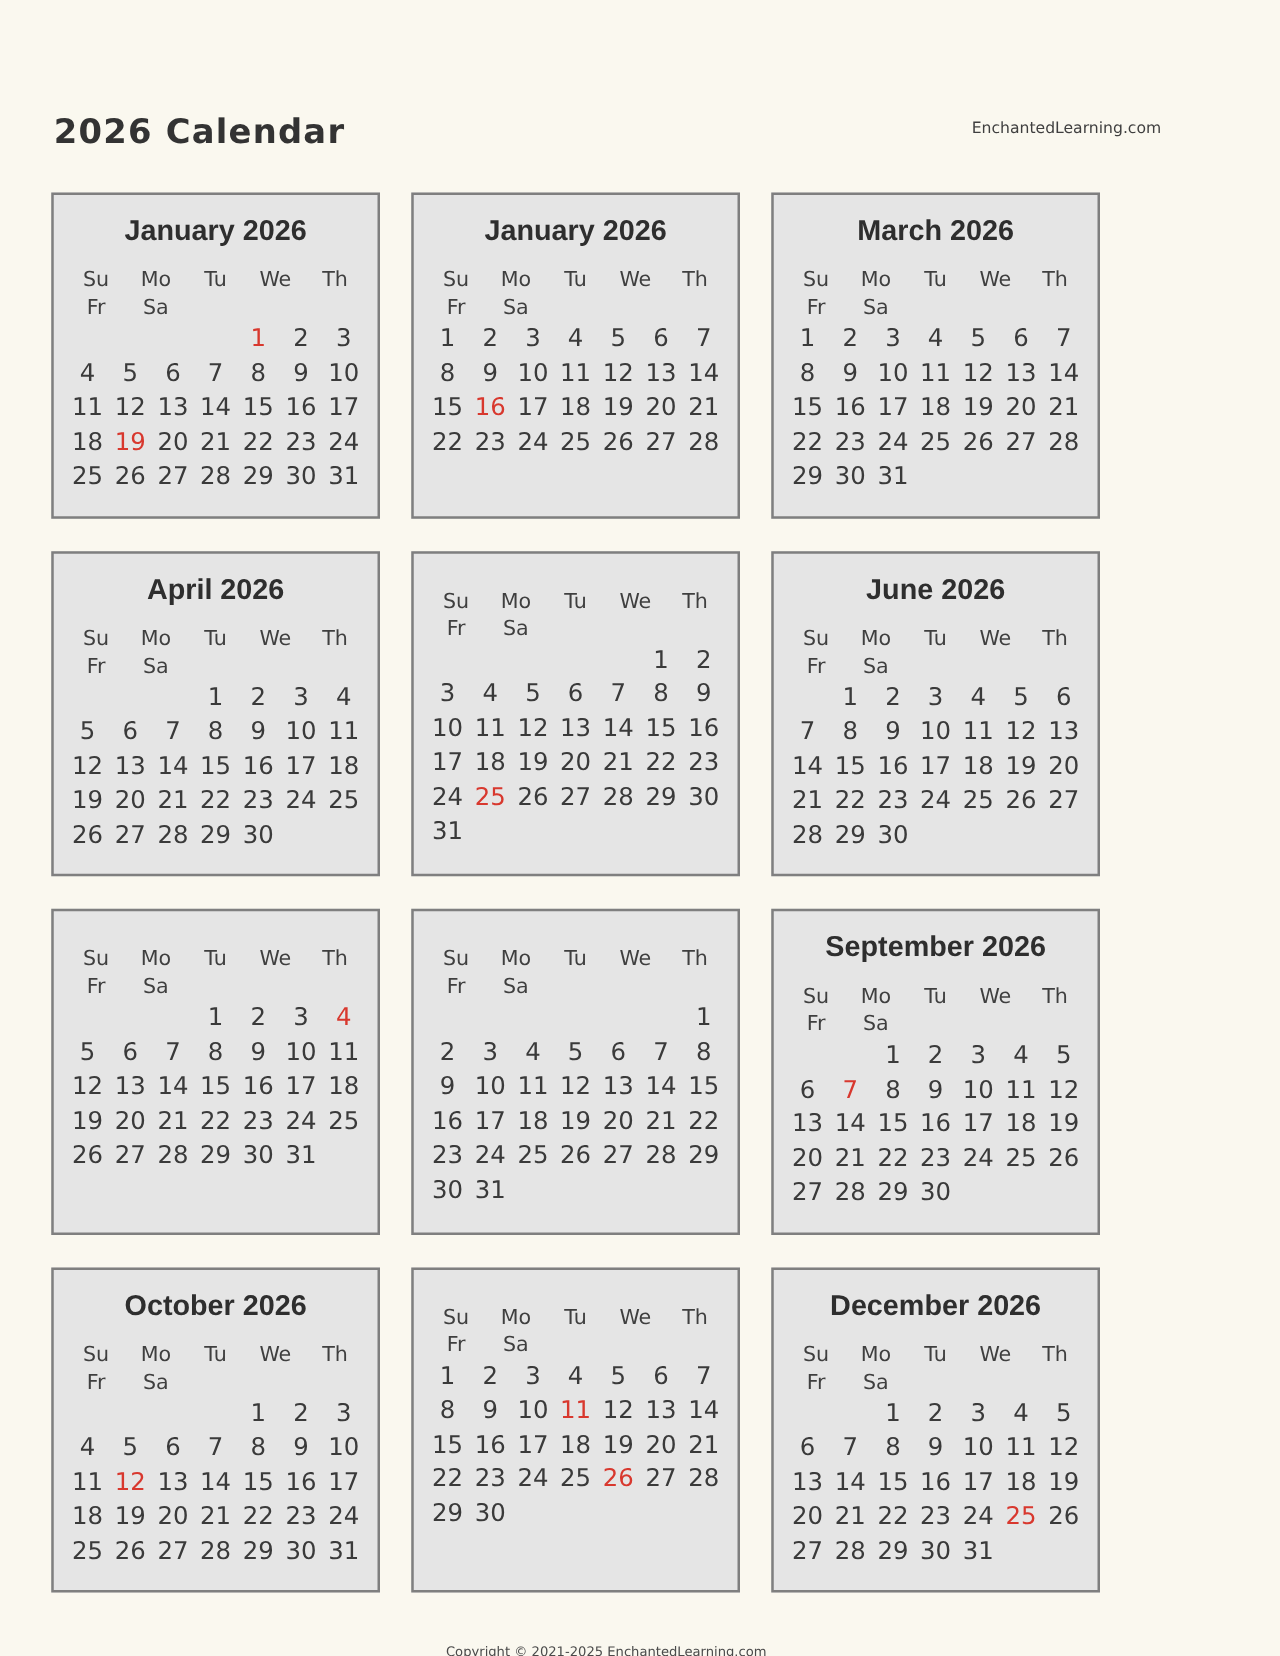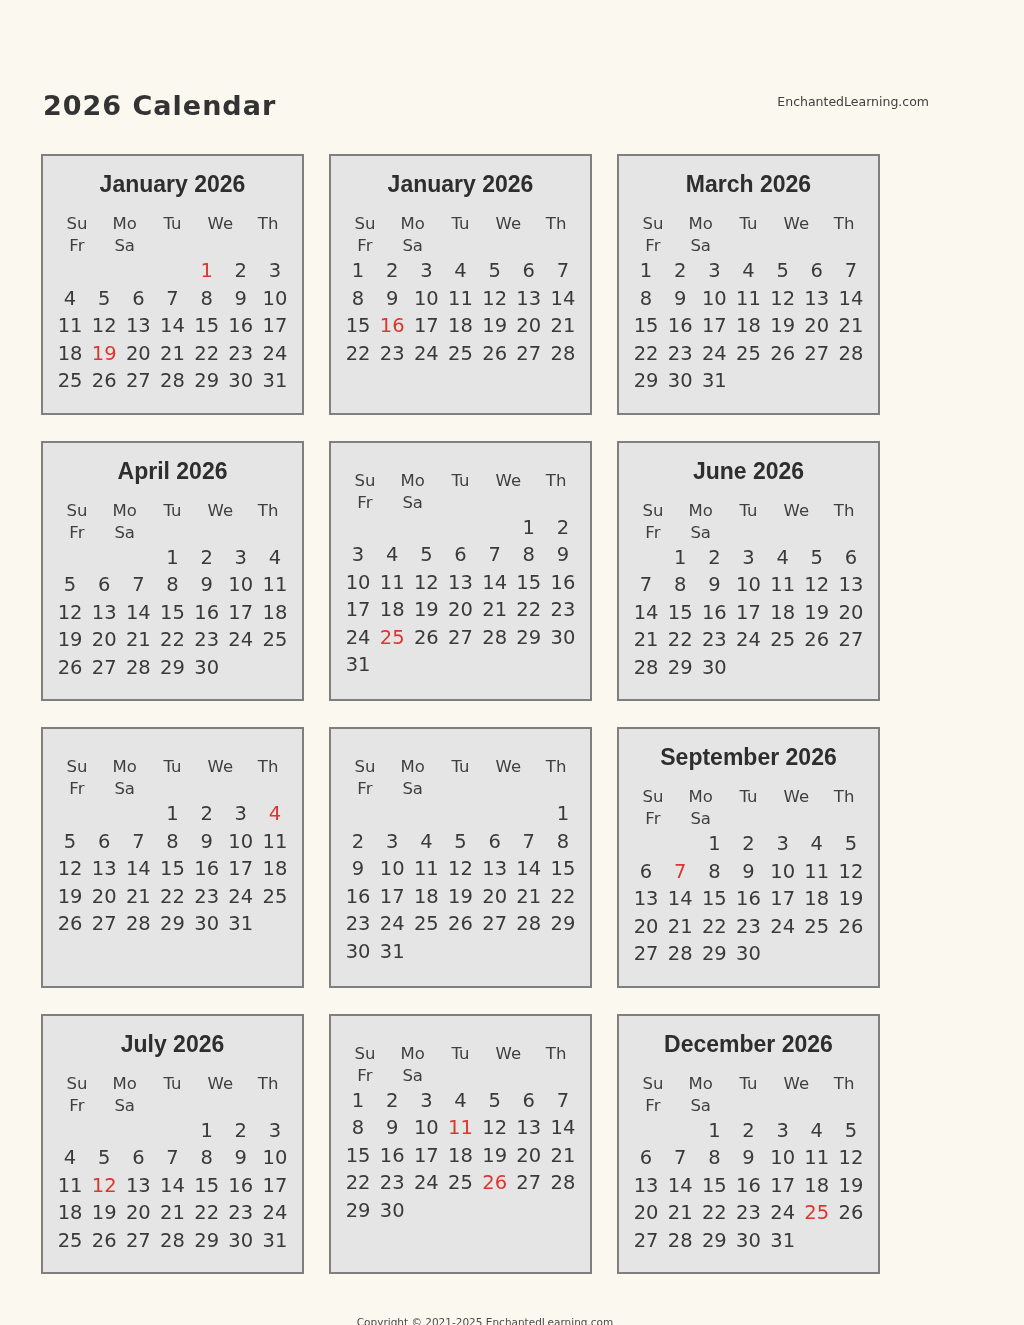--- a/index.html
+++ b/index.html
@@ -609,21 +609,21 @@
           <div class="date-cell">27</div>
           <div class="date-cell">28</div>
           <div class="date-cell">29</div>
           <div class="date-cell">30</div>
           <div class="date-cell"></div>
           <div class="date-cell"></div>
           <div class="date-cell"></div>
         </div>
       </div>
       <div class="month">
-        <div class="month-title">July 2026</div>
+        <div class="month-title">October 2026</div>
         <div class="weekday-row">
           <div class="weekday-cell">Su</div>
           <div class="weekday-cell">Mo</div>
           <div class="weekday-cell">Tu</div>
           <div class="weekday-cell">We</div>
           <div class="weekday-cell">Th</div>
           <div class="weekday-cell">Fr</div>
           <div class="weekday-cell">Sa</div>
         </div>
         <div class="week-row">

